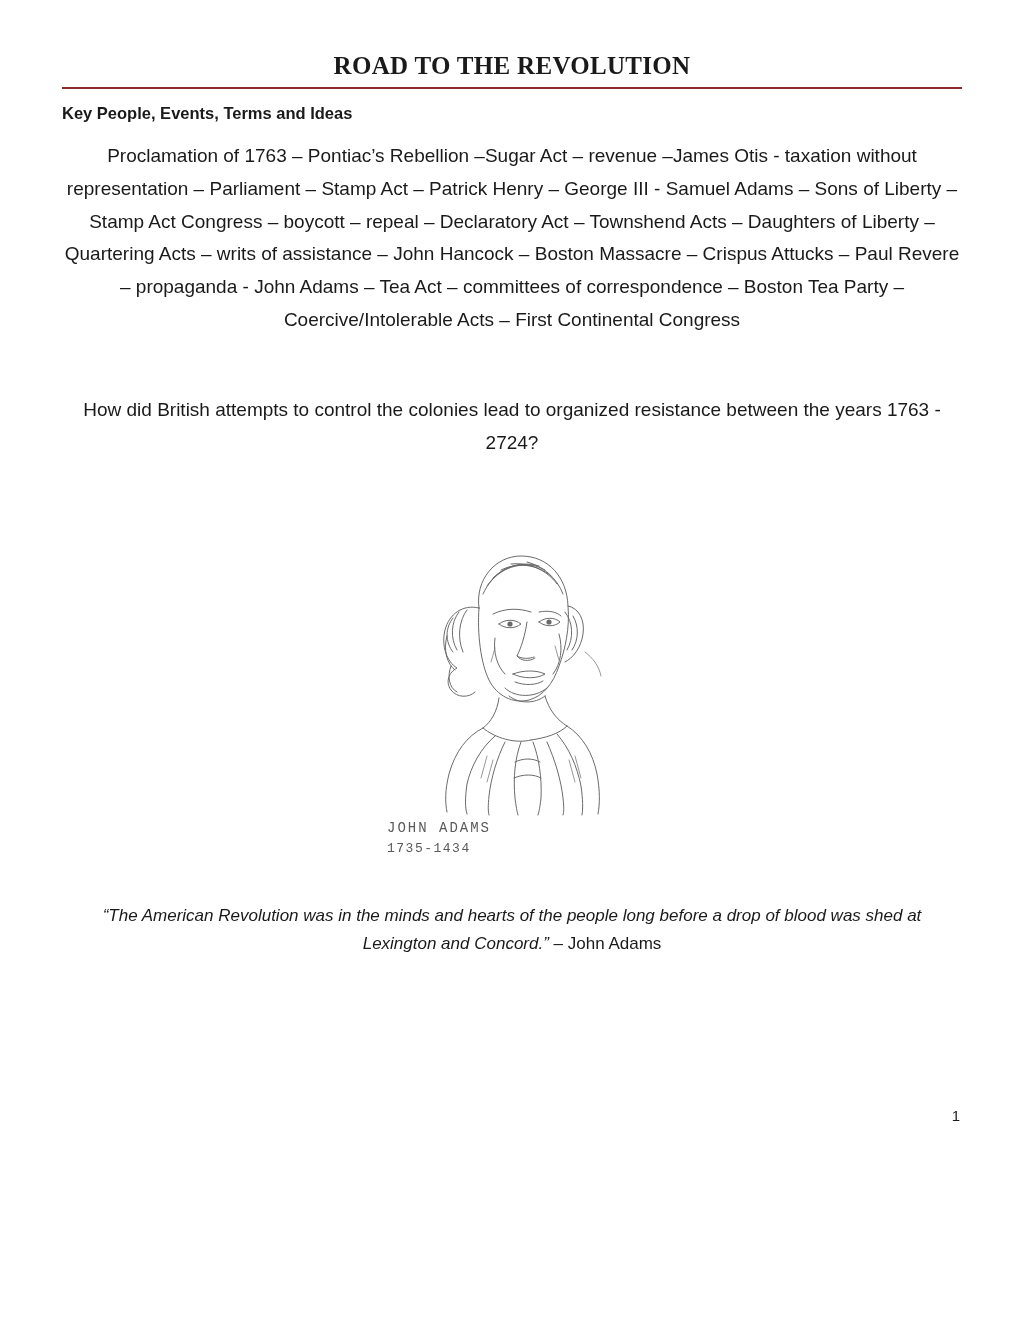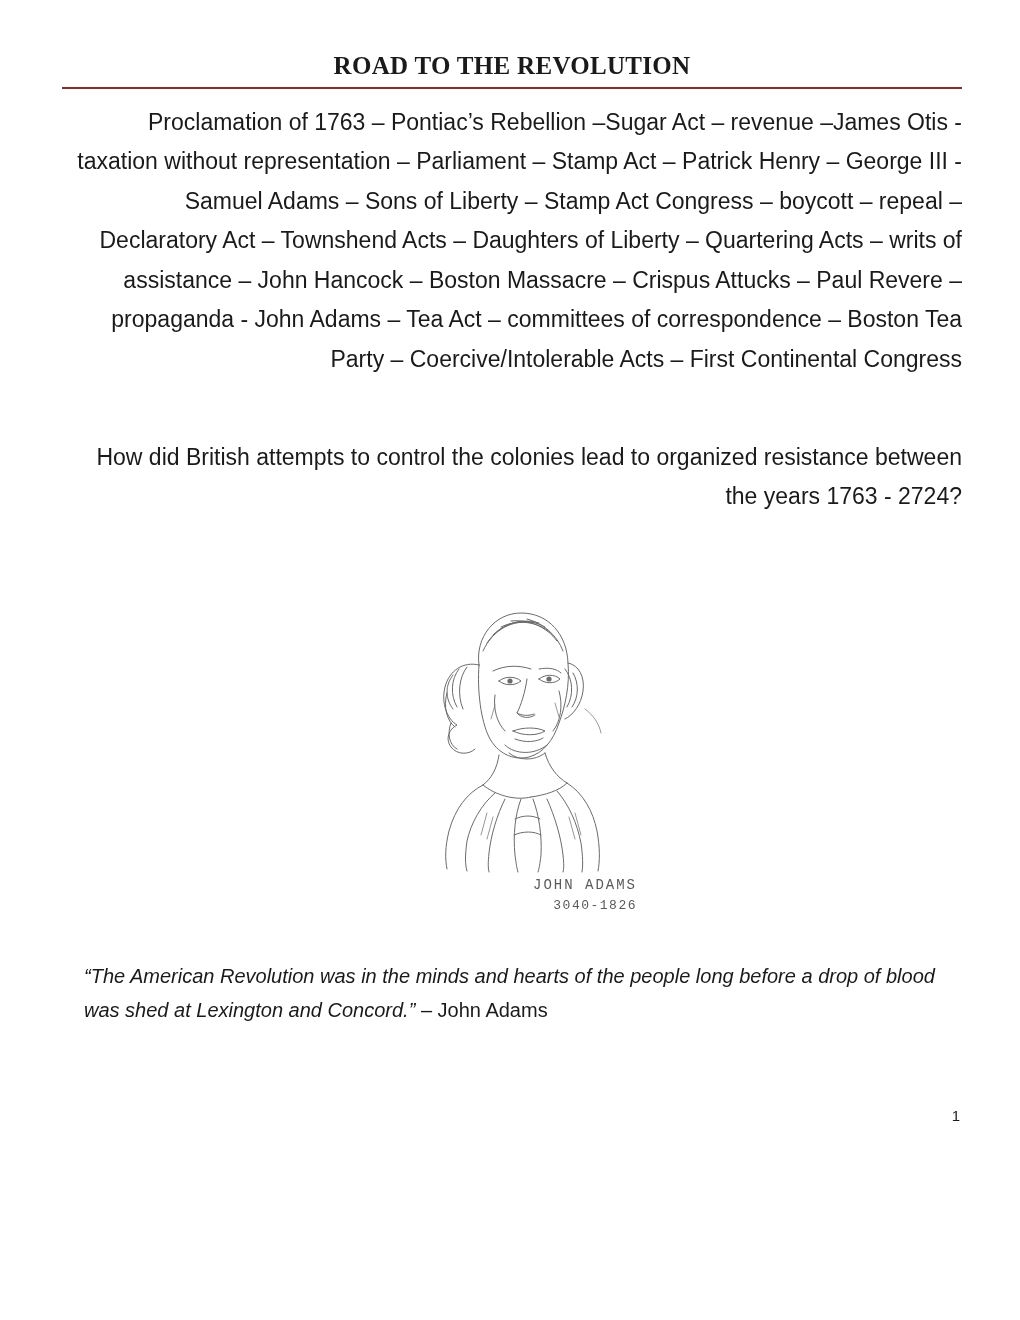--- a/index.html
+++ b/index.html
@@ -44,59 +44,60 @@
     height: 0;
   }
   .section-heading {
     font-size: 16.5px;
     font-weight: bold;
     color: #1a1a1a;
     margin: 0 0 16px 0;
     line-height: 1.3;
   }
   .body-para {
-    font-size: 23px;
+    font-size: 19px;
     line-height: 1.72;
     color: #1a1a1a;
     margin: 0;
-    text-align: right;
+    text-align: center;
   }
   .spacer-lg { height: 58px; }
 
   .portrait-wrap {
     margin-top: 56px;
     display: flex;
     justify-content: center;
     align-items: flex-start;
   }
   .portrait {
     width: 250px;
     height: 340px;
     position: relative;
   }
   .portrait svg { display: block; }
   .portrait-caption {
-    text-align: right;
+    text-align: left;
     font-family: "Liberation Mono", monospace;
     font-size: 14px;
     letter-spacing: 2px;
     color: #5a5a5a;
     line-height: 1.5;
     margin-top: 2px;
   }
   .portrait-caption .years {
     font-size: 13px;
     letter-spacing: 1.5px;
   }
 
   .quote-block {
     margin-top: 46px;
-    font-size: 20px;
+    font-size: 17px;
     font-style: italic;
     line-height: 1.7;
+    text-align: center;
     color: #1a1a1a;
     padding: 0 22px;
   }
   .quote-block .attrib {
     font-style: normal;
   }
 
   .page-number {
     position: absolute;
     right: 60px;
@@ -107,20 +108,21 @@
 </style>
 </head>
 <body>
 
 <div class="page">
   <div class="content">
 
     <h1 class="doc-title">ROAD TO THE REVOLUTION</h1>
     <hr class="title-rule">
 
+    <h2 class="section-heading">Key People, Events, Terms and Ideas</h2>
 
     <p class="body-para">Proclamation of 1763 – Pontiac’s Rebellion –Sugar Act – revenue –James Otis - taxation without representation – Parliament – Stamp Act – Patrick Henry – George III - Samuel Adams – Sons of Liberty – Stamp Act Congress – boycott – repeal – Declaratory Act – Townshend Acts – Daughters of Liberty – Quartering Acts – writs of assistance – John Hancock – Boston Massacre – Crispus Attucks – Paul Revere – propaganda - John Adams – Tea Act – committees of correspondence – Boston Tea Party – Coercive/Intolerable Acts – First Continental Congress</p>
 
     <div class="spacer-lg"></div>
 
 
     <p class="body-para">How did British attempts to control the colonies lead to organized resistance between the years 1763 - 2724?</p>
 
     <div class="portrait-wrap">
       <div class="portrait">
@@ -189,21 +191,21 @@
             <path d="M106 244 L100 266" stroke-width="0.7"></path>
             <path d="M188 240 L194 262" stroke-width="0.7"></path>
             <path d="M182 244 L188 266" stroke-width="0.7"></path>
             <path d="M108 132 L104 146" stroke-width="0.7"></path>
             <path d="M168 130 L172 144" stroke-width="0.7"></path>
             <path d="M198 136 C206 142, 212 150, 214 160" stroke-width="0.7"></path>
           </g>
         </svg>
         <div class="portrait-caption">
           <div>JOHN ADAMS</div>
-          <div class="years">3040-1826</div>
+          <div class="years">1735-1434</div>
         </div>
       </div>
     </div>
 
     <div class="quote-block">
       <span>“The American Revolution was in the minds and hearts of the people long before a drop of blood was shed at Lexington and Concord.”</span><span class="attrib"> – John Adams</span>
     </div>
 
   </div>
 

